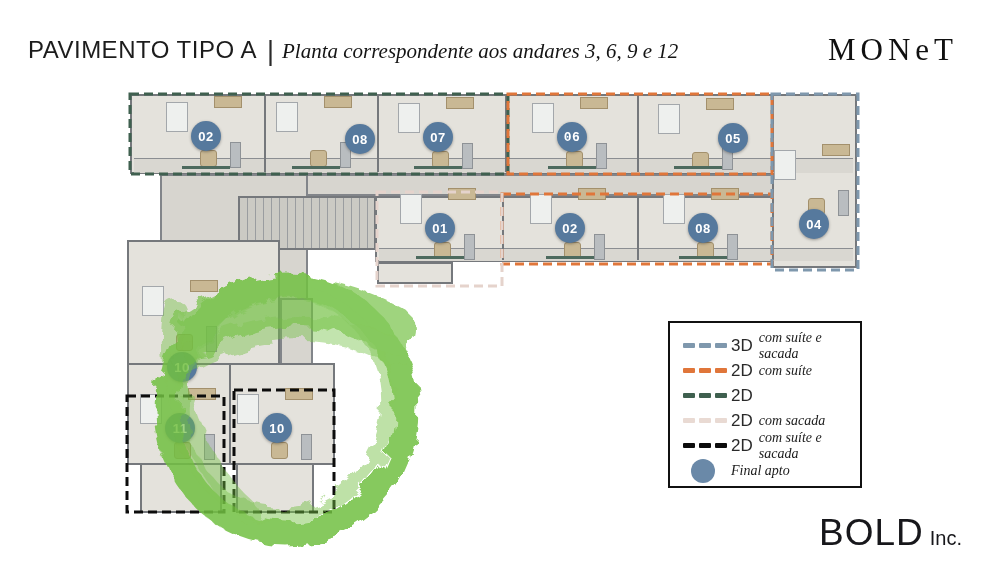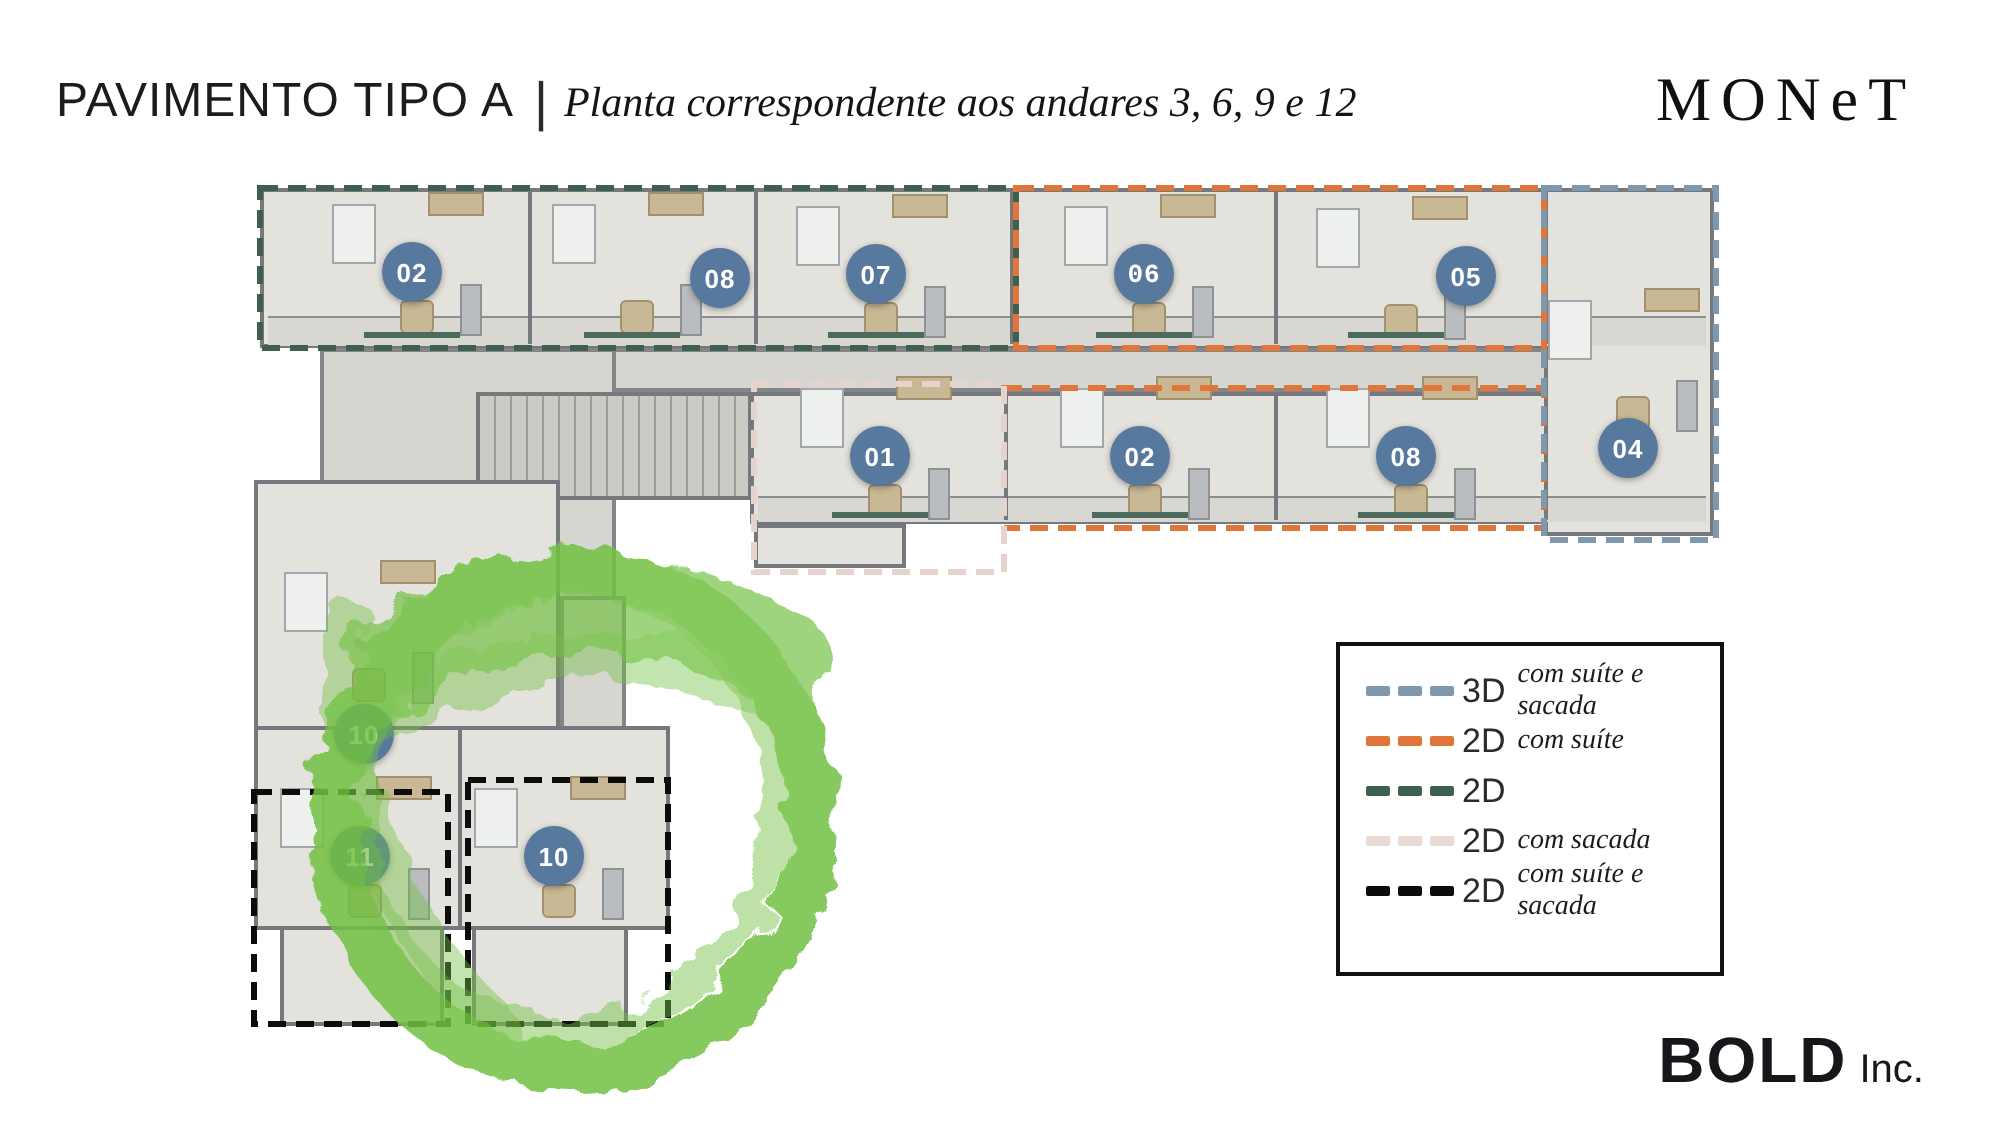--- a/index.html
+++ b/index.html
@@ -48,21 +48,21 @@
     padding:10px 0 0 13px;
   }
   .legend-row{display:flex;align-items:center;height:25px;}
   .legend-sample{width:48px;display:flex;align-items:center;flex:0 0 48px;}
   .legend-dash{width:12px;height:5px;border-radius:1px;margin-right:4px;display:inline-block;}
   .legend-circle{width:24px;height:24px;border-radius:50%;display:inline-block;margin-left:8px;}
   .legend-code{font-size:17px;color:#2a2a2a;margin-right:6px;}
   .legend-desc{font-family:"Liberation Serif",serif;font-style:italic;font-size:14px;color:#1b1b1b;}
   
   .footer-logo{position:absolute;right:38px;top:512px;color:#17171b;white-space:nowrap;}
-  .bold-main{font-size:32px;font-weight:700;letter-spacing:1px;}
+  .bold-main{font-size:37px;font-weight:400;letter-spacing:1px;}
   .bold-suffix{font-size:20px;font-weight:400;margin-left:6px;}
 </style>
 </head>
 <body>
 
 <div class="header-title">
   <span class="t-main">PAVIMENTO TIPO A</span><span class="t-sep">|</span><span class="t-sub">Planta correspondente aos andares 3, 6, 9 e 12</span>
 </div>
 <div class="brand-logo">MONeT</div>
 
@@ -228,18 +228,24 @@
       </div>
       <div class="legend-row">
         <span class="legend-sample">
           <span class="legend-dash" style="background: rgb(12, 12, 12);"></span>
           <span class="legend-dash" style="background: rgb(12, 12, 12);"></span>
           <span class="legend-dash" style="background: rgb(12, 12, 12);"></span>
         </span>
         <span class="legend-code">2D</span>
         <span class="legend-desc">com suíte e sacada</span>
       </div>
+      <div class="legend-row">
+        <span class="legend-sample">
+          <span class="legend-circle" style="background: rgb(106, 137, 168);"></span>
+        </span>
+        <span class="legend-desc">Final apto</span>
+      </div>
     </div>
 </div>
 
 <div class="footer-logo">
   <span class="bold-main">BOLD</span><span class="bold-suffix">Inc.</span>
 </div>
 
 </body></html>

